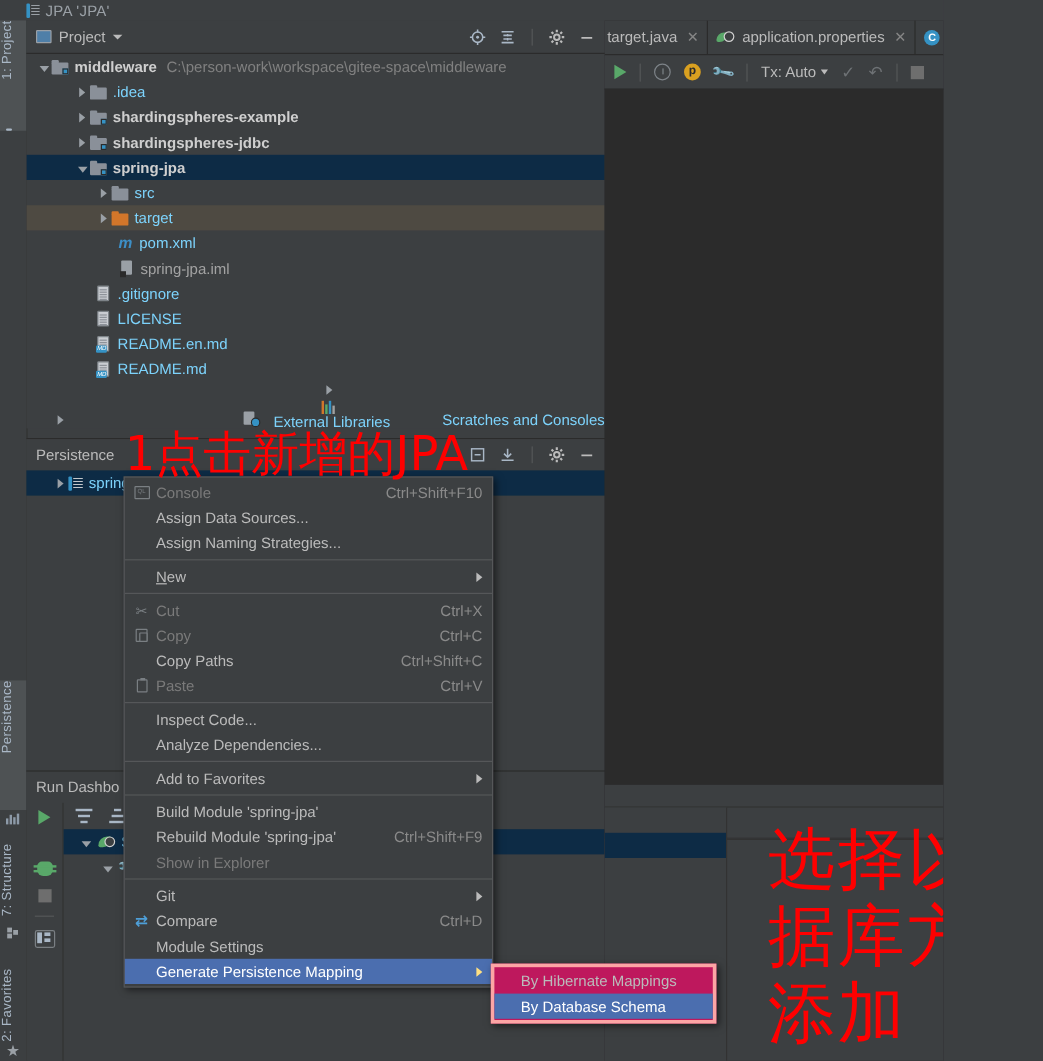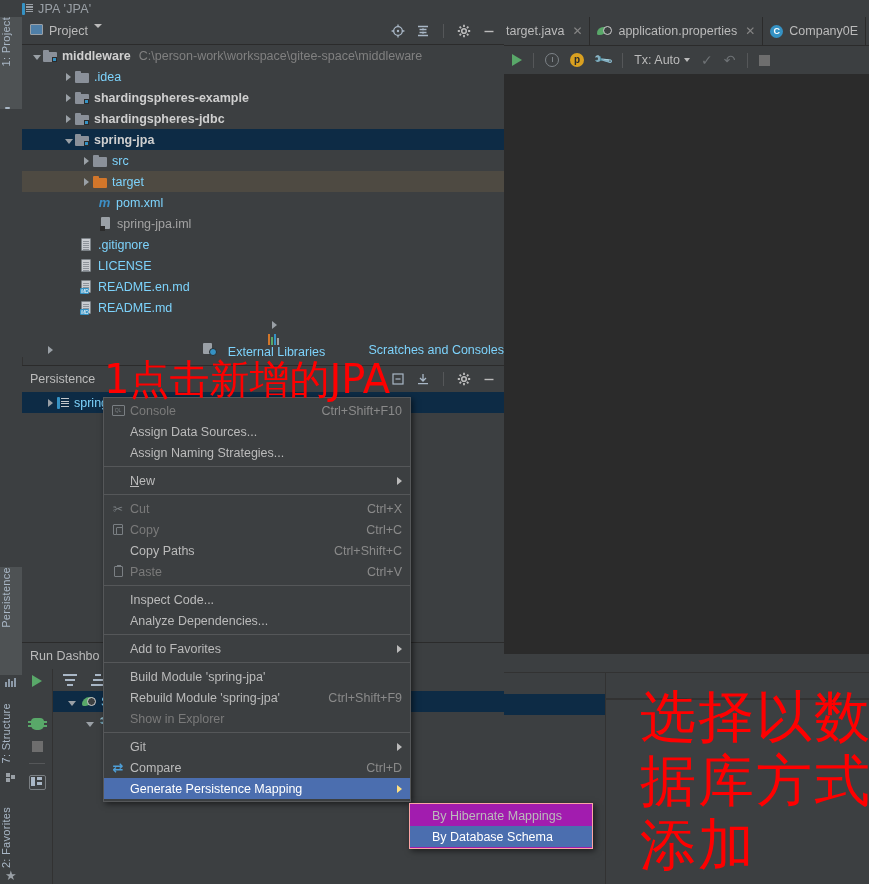--- a/index.html
+++ b/index.html
@@ -3,21 +3,21 @@
 <meta charset="utf-8">
 <style>
   html,body{margin:0;padding:0;}
   body{
     width:869px;height:884px;overflow:hidden;
     background:#3c3f41;
     font-family:"Liberation Sans","DejaVu Sans",sans-serif;
     font-size:12.5px;color:#bbbbbb;
     -webkit-font-smoothing:antialiased;
   }
-  #root{position:relative;width:869px;height:884px;overflow:hidden;background:#3c3f41;}
+  #root{position:relative;width:786px;height:884px;overflow:hidden;background:#3c3f41;}
 
   
   .titlebar{position:absolute;left:0;top:0;width:869px;height:17px;background:#3c3f41;}
   .titlebar .tb-inner{display:flex;align-items:center;height:17px;padding-left:22px;gap:5px;}
   .tb-label{color:#9aa0a6;font-size:12.5px;letter-spacing:.2px;}
   .tb-icon{width:11px;height:12px;position:relative;display:inline-block;}
   .tb-icon .bar{position:absolute;left:0;top:0;width:3px;height:12px;background:#3592c4;border-radius:1px;}
   .tb-icon .lines{position:absolute;left:4px;top:1px;width:7px;height:10px;
      background:repeating-linear-gradient(to bottom,#9aa0a6 0 1px,transparent 1px 2.5px);}
 
@@ -35,21 +35,21 @@
   .ic-folder:after{content:"";position:absolute;left:0;top:-2px;width:5px;height:2px;background:#a9b7c6;border-radius:1px;}
   .ic-bars{width:11px;height:9px;position:relative;}
   .ic-bars i{position:absolute;bottom:0;width:2px;background:#8d9aa8;}
   .ic-sq{width:10px;height:10px;position:relative;}
   .ic-sq i{position:absolute;width:4px;height:4px;background:#9aa0a6;}
   .ic-star{color:#9aa0a6;font-size:13px;line-height:13px;}
 
   
   .projpanel{position:absolute;left:22px;top:17px;width:482px;height:340px;background:#3c3f41;}
   .panelhdr{display:flex;align-items:center;height:27px;padding:0 5px 0 8px;background:#3c3f41;border-bottom:1px solid #2b2b2b;}
-  .panelhdr .ph-title{display:flex;align-items:flex-start;gap:6px;flex:0 0 auto;}
+  .panelhdr .ph-title{display:flex;align-items:center;gap:6px;flex:0 0 auto;}
   .panelhdr .ph-name{color:#bbbbbb;font-size:12.5px;}
   .ph-spacer{flex:1 1 auto;}
   .ph-tools{display:flex;align-items:center;gap:11px;padding-right:3px;}
   .ph-sep{width:1px;height:14px;background:#555759;margin:0 2px;}
   .toolicon{width:14px;height:14px;position:relative;cursor:default;}
 
   .proj-ic{width:13px;height:11px;border:1.6px solid #9aa0a6;border-radius:1px;background:#4f7fa8;box-sizing:border-box;}
   .caret-dn{width:0;height:0;border-left:4px solid transparent;border-right:4px solid transparent;border-top:4px solid #bbbbbb;}
 
   
@@ -161,21 +161,21 @@
 
   .ic-console{width:13px;height:11px;border:1.3px solid #7a7f83;border-radius:1px;font-size:5px;color:#7a7f83;line-height:9px;text-align:center;box-sizing:border-box;}
   .ic-cut{color:#7a7f83;font-size:12px;line-height:12px;}
   .ic-copy{width:10px;height:11px;border:1.3px solid #7a7f83;border-radius:1px;position:relative;box-sizing:border-box;}
   .ic-copy:after{content:"";position:absolute;left:2px;top:2px;width:7px;height:8px;border:1.3px solid #7a7f83;border-radius:1px;background:#3c3f41;box-sizing:border-box;}
   .ic-paste{width:9px;height:11px;border:1.3px solid #7a7f83;border-radius:1px;box-sizing:border-box;position:relative;}
   .ic-paste:before{content:"";position:absolute;left:2px;top:-2px;width:4px;height:2px;background:#7a7f83;}
   .ic-compare{color:#4e9fd8;font-size:13px;line-height:13px;font-weight:bold;}
 
   
-  .submenu{position:absolute;left:409px;top:803px;width:182px;background:#a21caf;border:1px solid #fca5a5;box-shadow:2px 2px 6px rgba(0,0,0,.55);z-index:50;padding:1px 0;}
+  .submenu{position:absolute;left:409px;top:803px;width:182px;background:#be185d;border:3px solid #fca5a5;box-shadow:2px 2px 6px rgba(0,0,0,.55);z-index:50;padding:1px 0;}
   .submenu .mi{padding-left:18px;}
 
   
   .anno{position:absolute;color:#ff0000;font-family:"DejaVu Sans","Liberation Sans",sans-serif;z-index:60;white-space:nowrap;}
   .anno1{left:104px;top:357px;font-size:40px;line-height:44px;letter-spacing:0px;}
   .anno2{left:640px;top:685px;font-size:56px;line-height:64px;letter-spacing:2px;z-index:60;}
   .anno2 div{display:block;}
 
   .hr-line{position:absolute;background:#323232;}
 </style>
@@ -633,20 +633,24 @@
       <span class="mi-txt">Git</span>
       <span class="mi-arrow"></span>
     </div>
     <div class="mi">
       <span class="mi-ic">
           <span class="ic-compare">⇄</span>
         </span>
       <span class="mi-txt">Compare</span>
       <span class="mi-acc">Ctrl+D</span>
     </div>
+    <div class="mi">
+      <span class="mi-ic"></span>
+      <span class="mi-txt">Module Settings</span>
+    </div>
     <div class="mi hl">
       <span class="mi-ic"></span>
       <span class="mi-txt">Generate Persistence Mapping</span>
       <span class="mi-arrow"></span>
     </div>
   </div>
 
   <div class="submenu">
     <div class="mi">
       <span class="mi-txt">By Hibernate Mappings</span>

